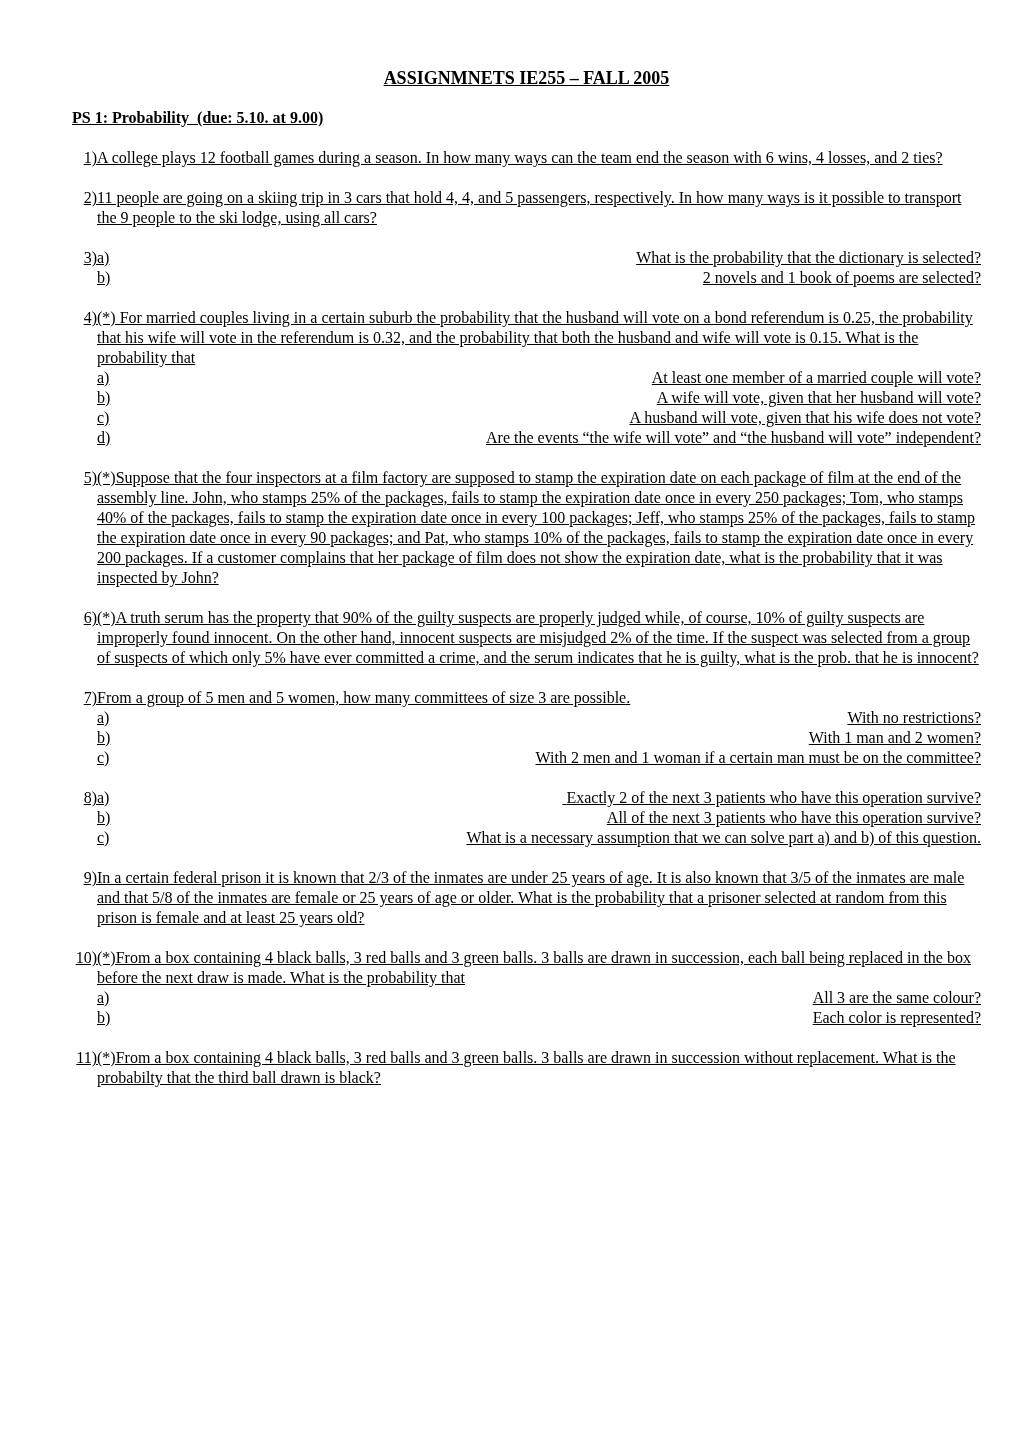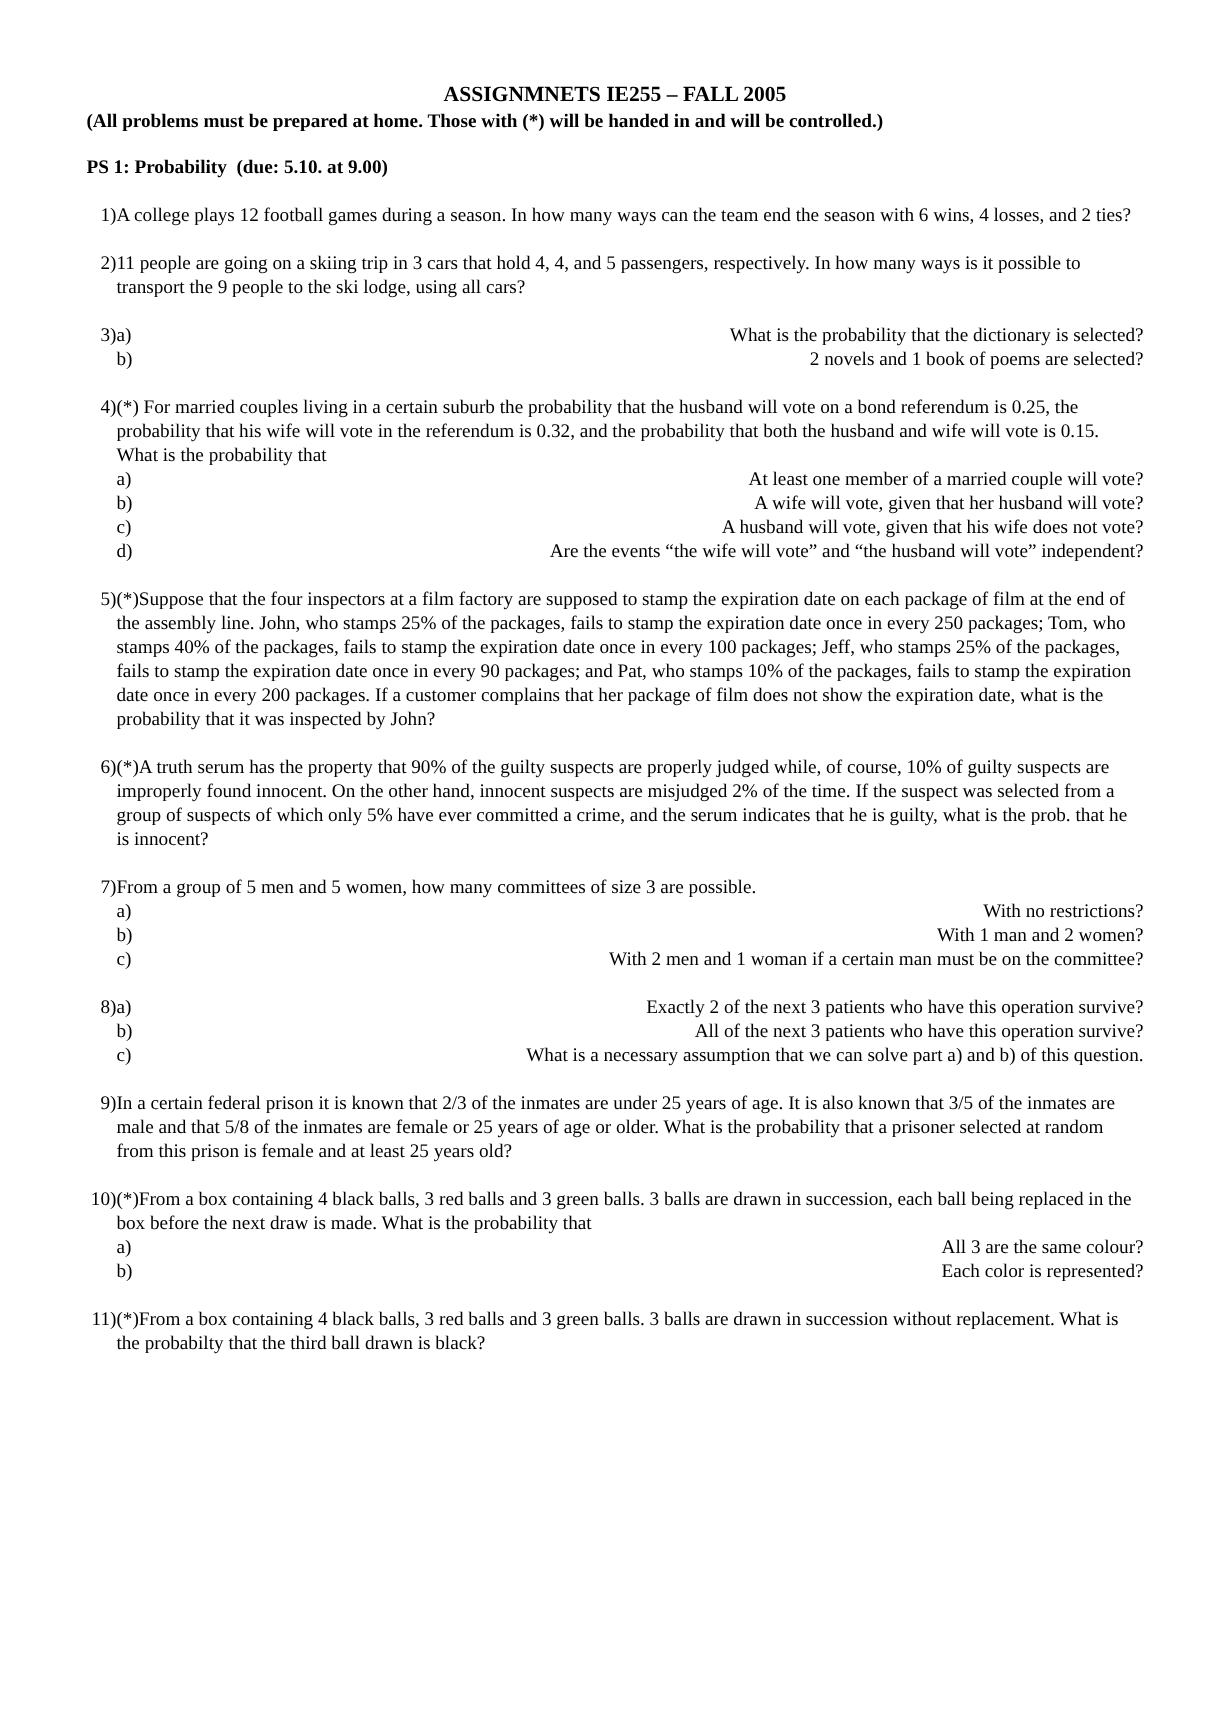--- a/index.html
+++ b/index.html
@@ -2,21 +2,21 @@
 <html><head>
 <meta charset="utf-8">
 <style>
   html, body { margin: 0; padding: 0; background: #ffffff; }
   body {
     width: 1020px; height: 1443px;
     font-family: "Liberation Serif", "DejaVu Serif", serif;
     font-size: 16px; line-height: 20px; color: #000000;
     overflow: hidden;
   }
-  .page { padding: 66px 67px 0 72px; }
+  .page { padding: 66px 39px 0 72px; text-decoration: underline; }
   .title {
     font-size: 18px; font-weight: bold; text-align: center;
     line-height: 24px;
   }
   .subtitle { font-weight: bold; margin-top: 2px; }
   .ps-heading {
     font-weight: bold; margin-top: 18px; margin-bottom: 20px;
     white-space: pre-wrap;
   }
   .problem { display: flex; margin-bottom: 20px; }
@@ -25,21 +25,20 @@
   .subitem { display: flex; }
   .slabel { width: 30px; flex-shrink: 0; }
   .stext { flex: 1; white-space: pre-wrap; text-align: right; }
 </style>
 </head>
 <body>
 
 <div class="page">
 
   <div class="title">ASSIGNMNETS IE255 – FALL 2005</div>
-  <div class="subtitle">(All problems must be prepared at home. Those with (*) will be handed in and will be controlled.)</div>
   <div class="ps-heading">PS 1: Probability  (due: 5.10. at 9.00)</div>
 
   <div class="problem">
     <span class="pnum">1)</span>
     <div class="pbody">
       <div>A college plays 12 football games during a season. In how many ways can the team end the season with 6 wins, 4 losses, and 2 ties?</div>
     </div>
   </div>
 
   <div class="problem">

